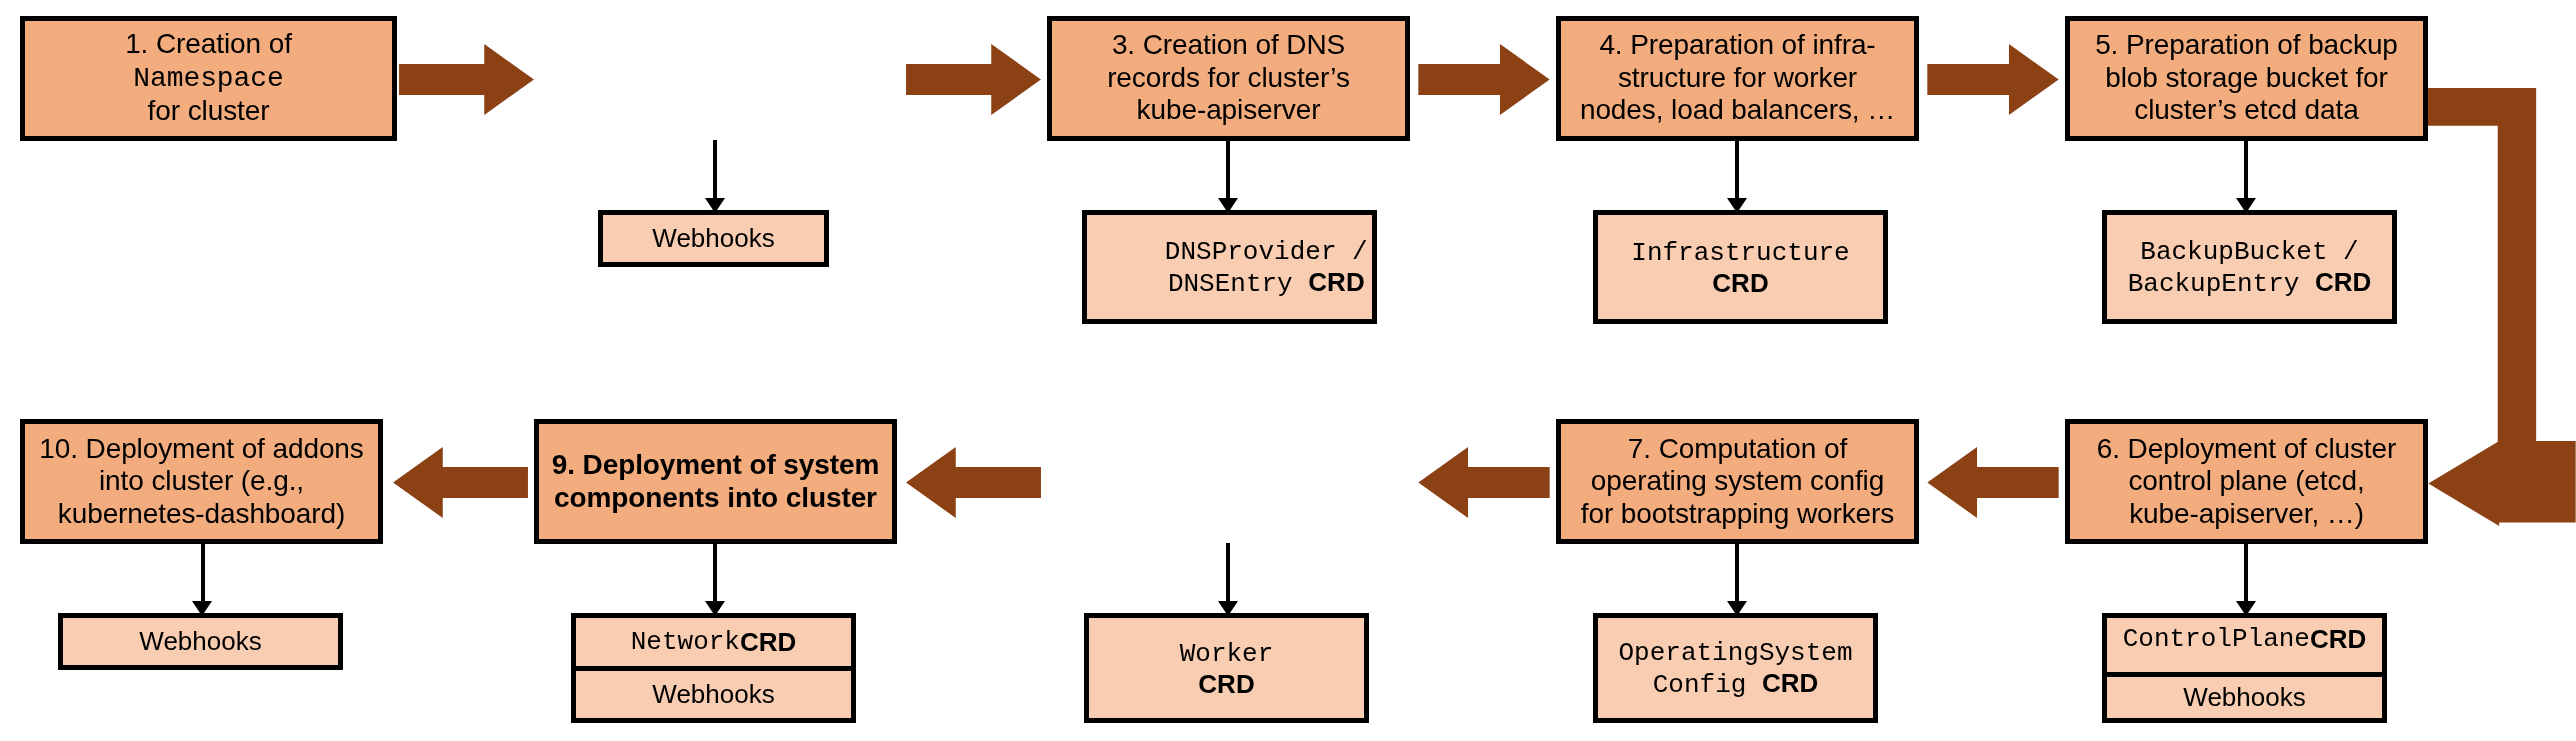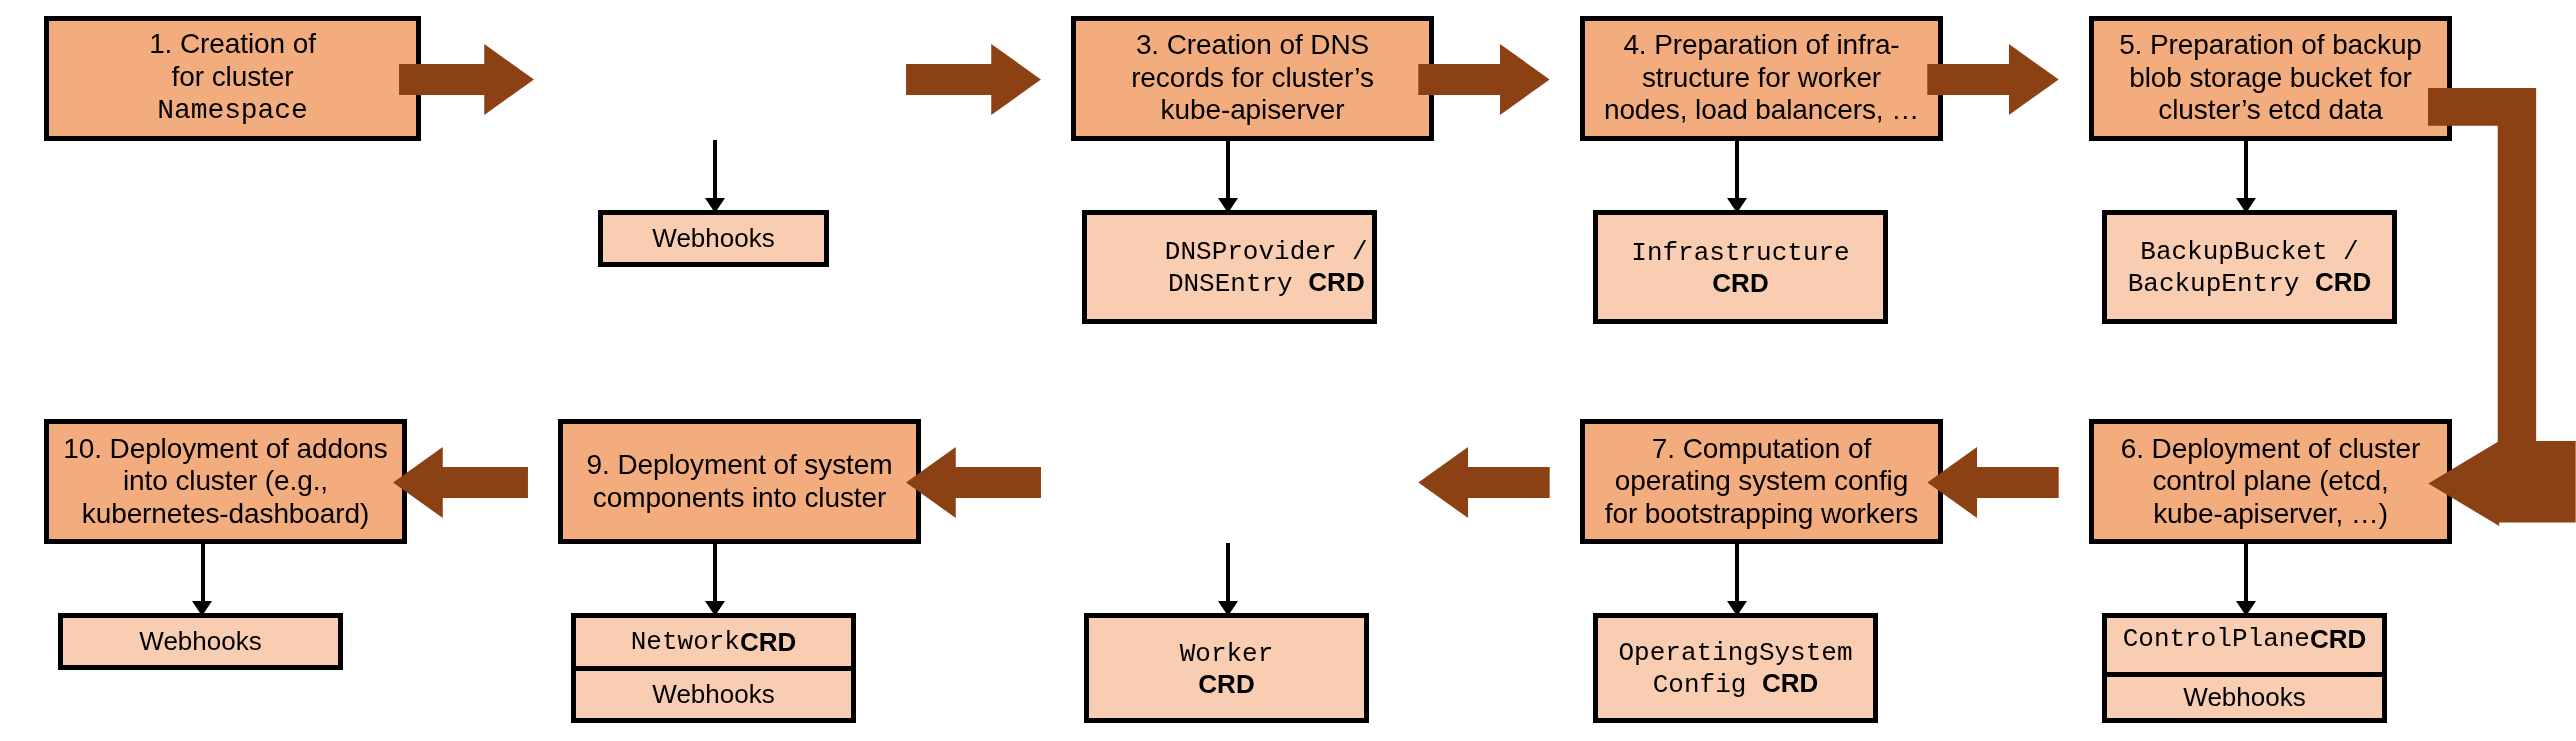--- a/index.html
+++ b/index.html
@@ -29,21 +29,20 @@
     border: 5px solid #000000;
     display: flex;
     align-items: center;
     justify-content: center;
     text-align: center;
     padding: 2.8px 7.1px;
     font-size: 28px;
     line-height: 1.16;
     color: #000000;
     letter-spacing: -0.1px;
-    margin-left: 24px;
   }
   .step-box .txt { width: 100%; }
 
   .res-box {
     position: absolute;
     box-sizing: border-box;
     background: #F8CDB2;
     border: 5px solid #000000;
     display: flex;
     flex-direction: column;
@@ -98,22 +97,22 @@
   .elbow svg { display: block; }
 </style>
 </head>
 <body>
 
 <div id="stage">
 
   <div class="step-box" style="left:20px; top:15.7px; width:377px; height:125px;">
     <div class="txt">
       <div><span>1. Creation of</span></div>
+      <div><span class="mono">Namespace</span></div>
       <div><span>for cluster</span></div>
-      <div><span class="mono">Namespace</span></div>
     </div>
   </div>
 
 
   <div class="step-box" style="left:1047px; top:15.7px; width:363px; height:125px;">
     <div class="txt">
       <div><span>3. Creation of DNS</span></div>
       <div><span>records for cluster’s</span></div>
       <div><span>kube-apiserver</span></div>
     </div>
@@ -169,21 +168,21 @@
   </div>
 
   <div class="step-box" style="left:20px; top:419px; width:363px; height:125px;">
     <div class="txt">
       <div><span>10. Deployment of addons</span></div>
       <div><span>into cluster (e.g.,</span></div>
       <div><span>kubernetes-dashboard)</span></div>
     </div>
   </div>
 
-  <div class="step-box" style="left:534px; top:419px; width:363px; height:125px;">
+  <div class="step-box" style="left:534px; top:419px; width:363px; height:125px;font-weight:bold;">
     <div class="txt">
       <div><span>9. Deployment of system</span></div>
       <div><span>components into cluster</span></div>
     </div>
   </div>
 
 
   <div class="step-box" style="left:1556px; top:419px; width:363px; height:125px;">
     <div class="txt">
       <div><span>7. Computation of</span></div>

